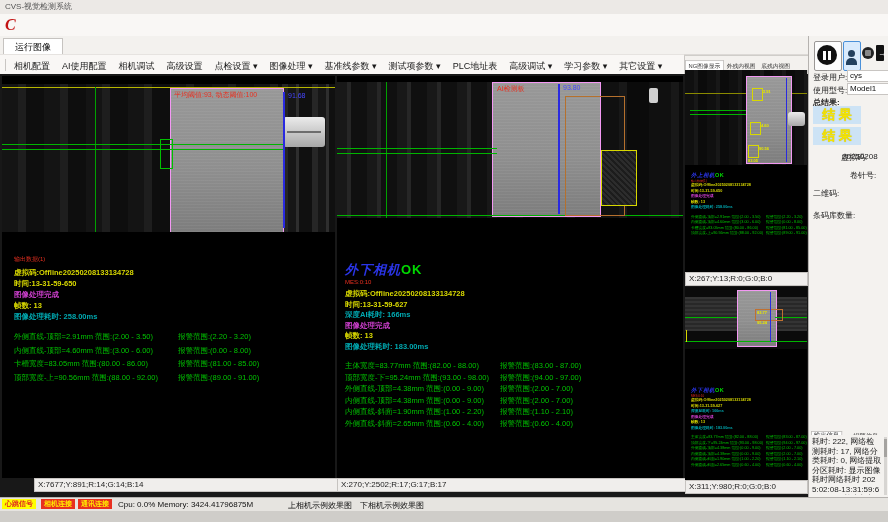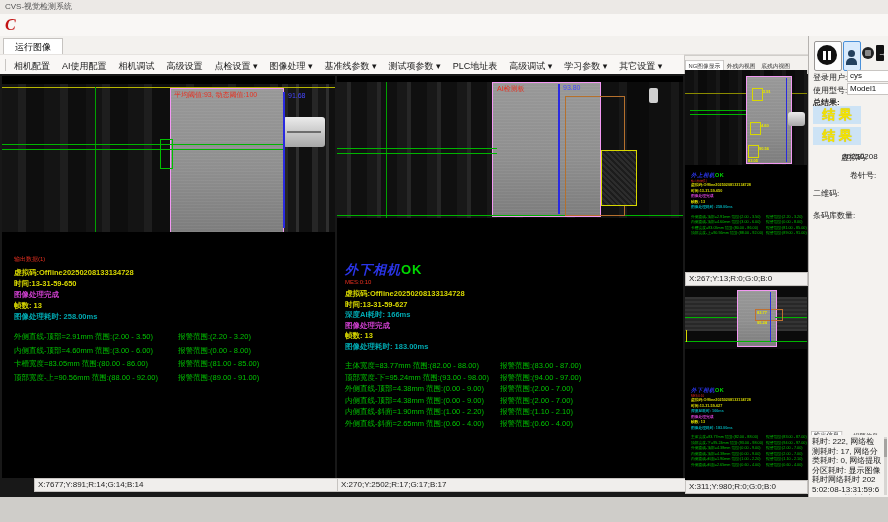--- a/index.html
+++ b/index.html
@@ -294,14 +294,22 @@
   <span class="slabel" style="left:813px;top:210px;">条码库数量:</span>
 
   <div class="abs" style="left:811px;top:424px;width:76px;height:11px;white-space:nowrap;overflow:hidden;">
     <span class="logtab sel" style="transform:scale(.78);transform-origin:0 50%;display:inline-block;">输出信息</span><span class="logtab" style="transform:scale(.78);transform-origin:0 50%;display:inline-block;">报警信息</span>
   </div>
   <div class="logtext abs" style="left:812px;top:437px;width:70px;height:58px;overflow:hidden;">耗时: 222, 网络检测耗时: 17, 网络分类耗时: 0, 网络提取分区耗时: 显示图像耗时网络耗时 2025:02:08-13:31:59:650--cys--外上相机--图像处理耗时: 258.00ms</div>
   <div class="abs" style="left:884px;top:437px;width:3px;height:58px;background:#d7d5d2;">
     <div class="abs" style="left:0;top:2px;width:3px;height:18px;background:#a5a3a0;"></div>
   </div>
 
+  <div class="abs statusbar">
+    <span class="badge b-yellow" style="left:2px;">心跳信号</span>
+    <span class="badge b-red" style="left:41px;">相机连接</span>
+    <span class="badge b-red" style="left:78px;">通讯连接</span>
+    <span class="sb-text" style="left:118px;">Cpu: 0.0% Memory: 3424.41796875M</span>
+    <span class="sb-text" style="left:288px;">上相机示例效果图</span>
+    <span class="sb-text" style="left:360px;">下相机示例效果图</span>
+  </div>
 
 </div>
 
 </body></html>

